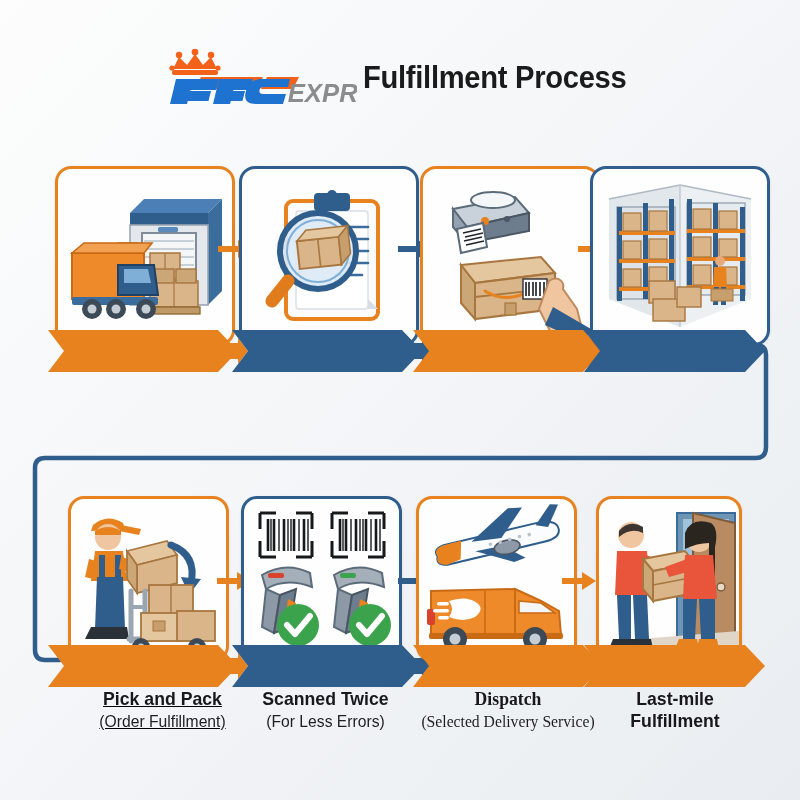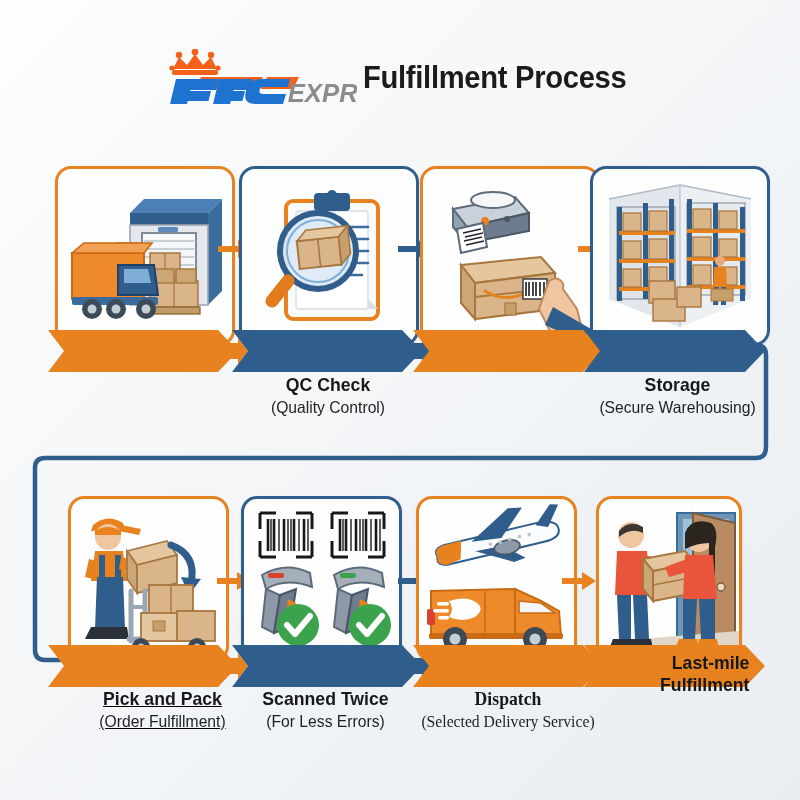--- a/index.html
+++ b/index.html
@@ -193,24 +193,20 @@
         </svg>
       </div>
     </div>
   </div>
   <div class="banner" style="left:232px;top:330px;">
     <svg width="200" height="42" viewBox="0 0 200 42">
       <path d="M0 0 L170 0 L190 21 L170 42 L0 42 L16 21 Z" fill="#2F5E8C"></path>
       <path d="M172 13 L190 13 L190 8 L200 21 L190 34 L190 29 L172 29 Z" fill="#2F5E8C"></path>
     </svg>
   </div>
-  <div class="labels" style="left:228px;top:374px;width:200px;">
-    <div class="step-title">QC Check</div>
-    <div class="step-sub">(Quality Control)</div>
-  </div>
 
   <div class="arrow" style="left:398px;top:238px;">
     <svg width="34" height="22" viewBox="0 0 34 22">
       <path d="M0 8 L20 8 L20 2 L34 11 L20 20 L20 14 L0 14 Z" fill="#2F5E8C"></path>
     </svg>
   </div>
 
   <div class="step" style="left:420px;top:166px;width:180px;">
     <div class="step-card orange" style="width:174px;height:174px;">
       <div class="art">
@@ -336,24 +332,20 @@
             <rect x="118" y="120" width="22" height="12" fill="#C79F6D" stroke="#A8763F" stroke-width="1"></rect>
           </g>
         </svg>
       </div>
     </div>
   </div>
   <div class="banner" style="left:584px;top:330px;">
     <svg width="182" height="42" viewBox="0 0 182 42">
       <path d="M0 0 L161 0 L181 21 L161 42 L0 42 L16 21 Z" fill="#2F5E8C"></path>
     </svg>
-  </div>
-  <div class="labels" style="left:570px;top:374px;width:215px;">
-    <div class="step-title">Storage</div>
-    <div class="step-sub">(Secure Warehousing)</div>
   </div>
 
   <div class="step" style="left:68px;top:496px;width:180px;">
     <div class="step-card orange" style="width:155px;height:160px;">
       <div class="art">
         <svg viewBox="0 0 155 160">
 
           <path d="M22 26 Q36 14 52 24 L54 30 L20 32 Z" fill="#E8821E"></path>
           <path d="M50 26 L70 30 L68 36 L48 32 Z" fill="#E8821E"></path>
           <circle cx="37" cy="38" r="13" fill="#F0C6A0"></circle>
@@ -595,18 +587,18 @@
           <path d="M100 140 L118 140 L120 150 L98 150 Z" fill="#E8821E"></path>
         </svg>
       </div>
     </div>
   </div>
   <div class="banner" style="left:584px;top:645px;">
     <svg width="182" height="42" viewBox="0 0 182 42">
       <path d="M0 0 L161 0 L181 21 L161 42 L0 42 L16 21 Z" fill="#E8821E"></path>
     </svg>
   </div>
-  <div class="labels" style="left:595px;top:652px;width:160px;text-align:right;">
+  <div class="labels" style="left:595px;top:688px;width:160px;">
     <div class="step-title two">Last-mile Fulfillment</div>
     <div class="step-sub"></div>
   </div>
 
 </div>
 
 </body></html>

